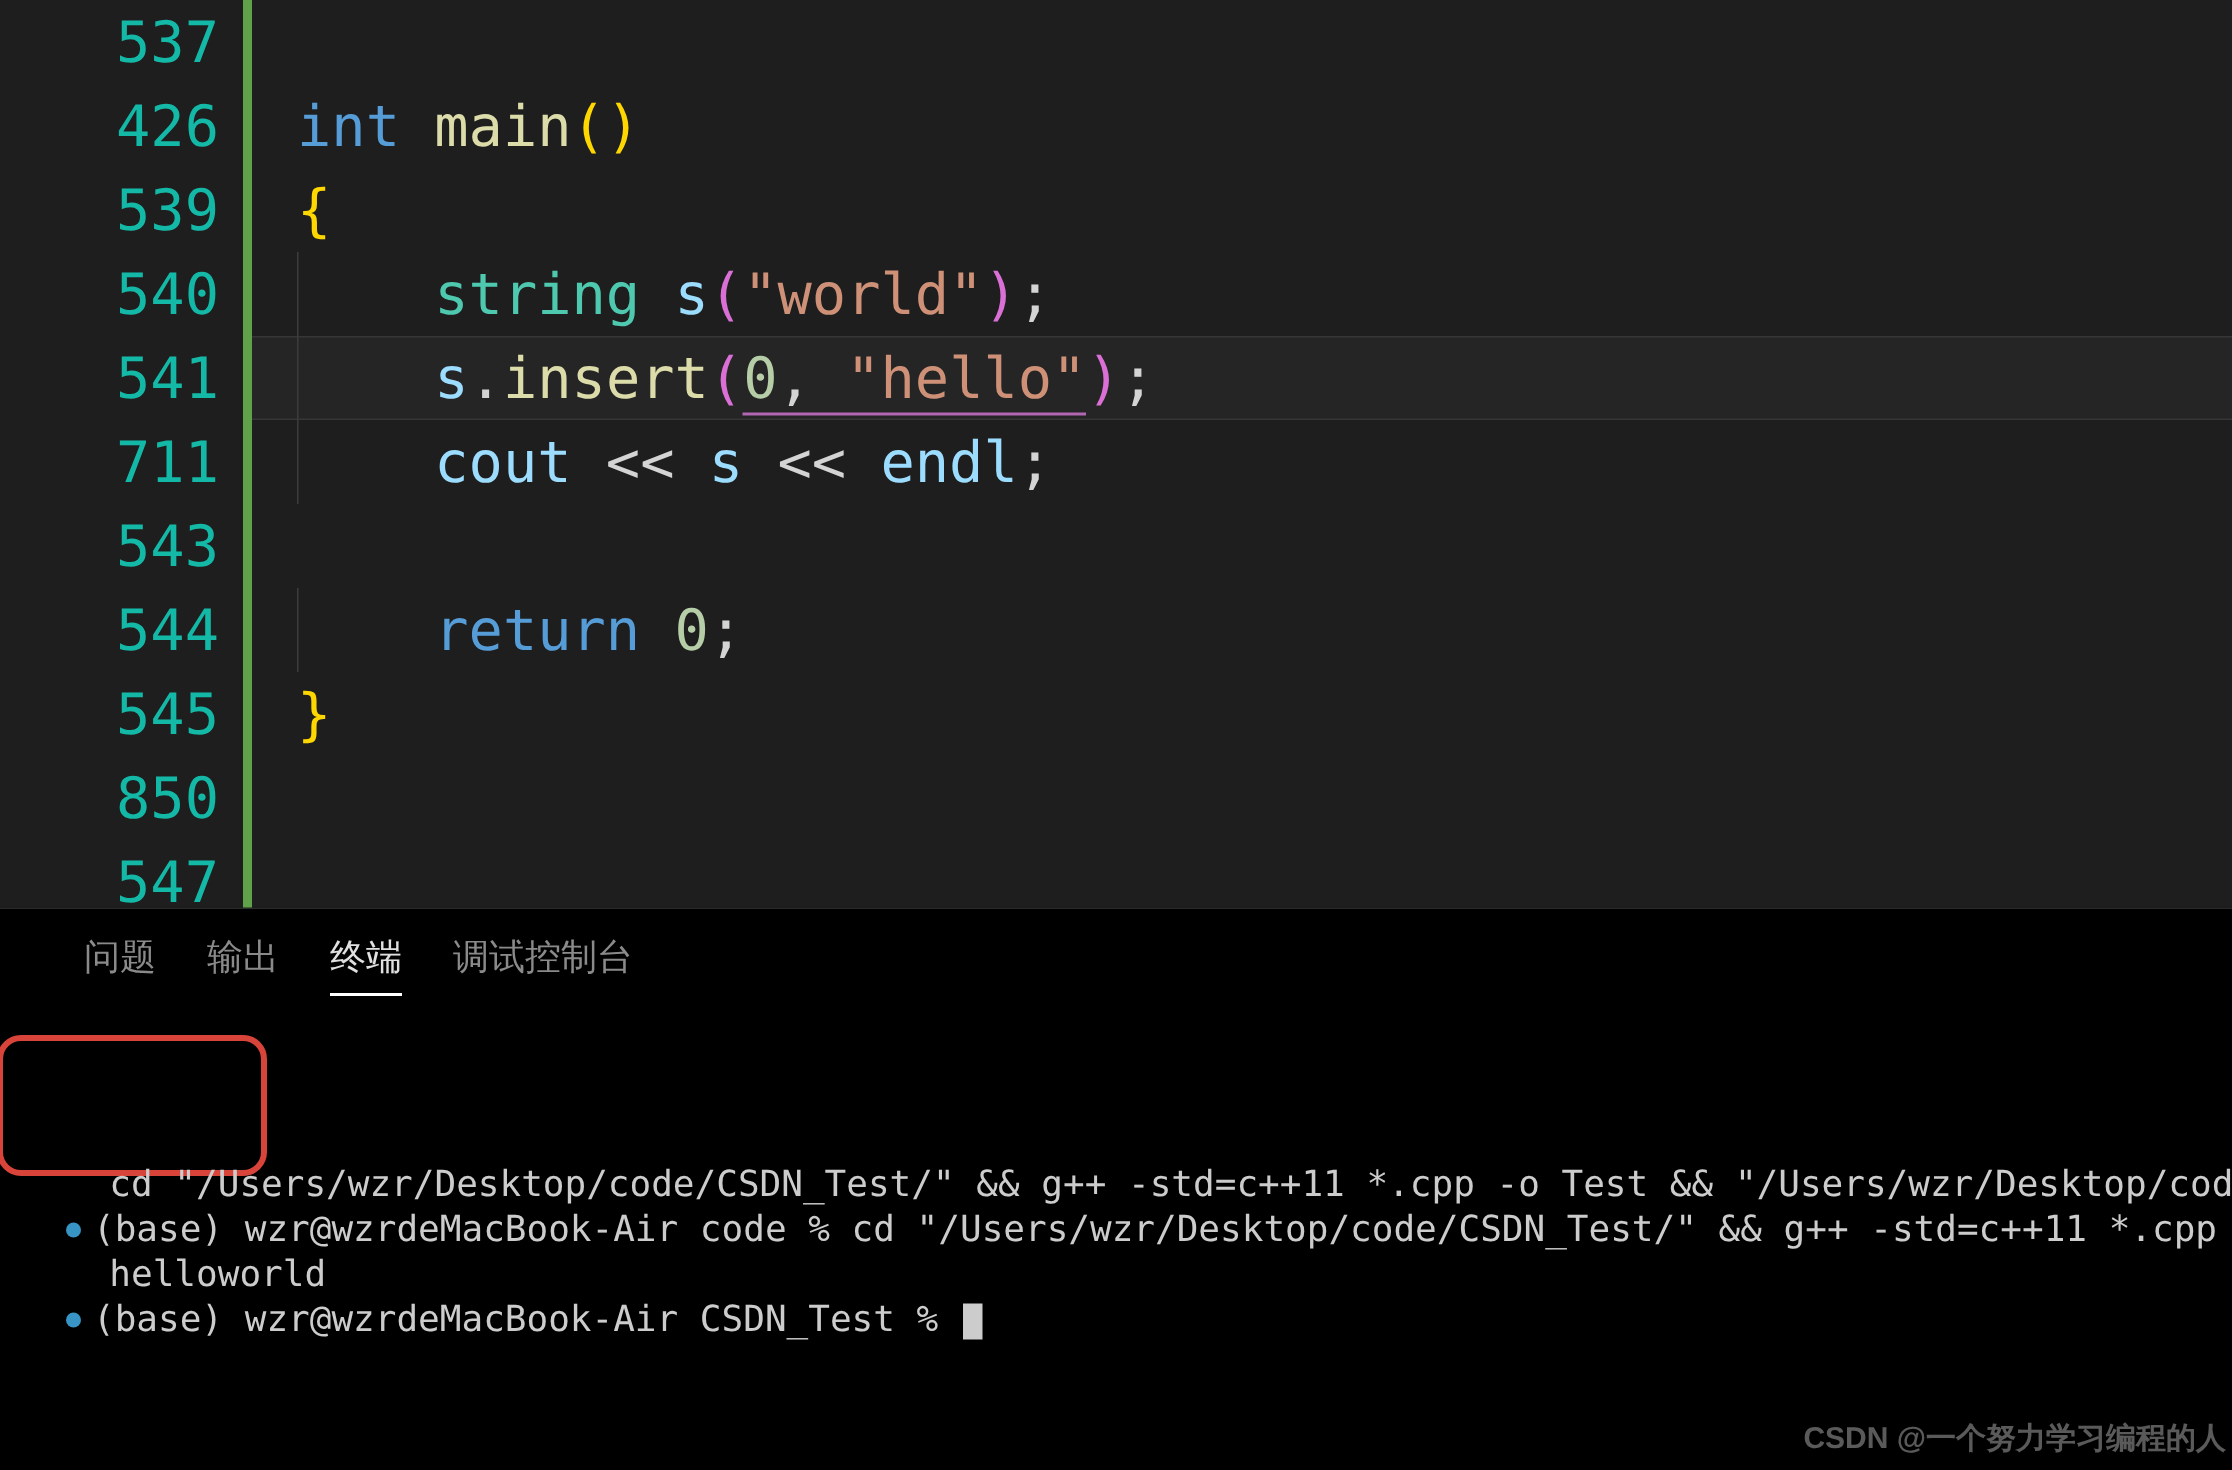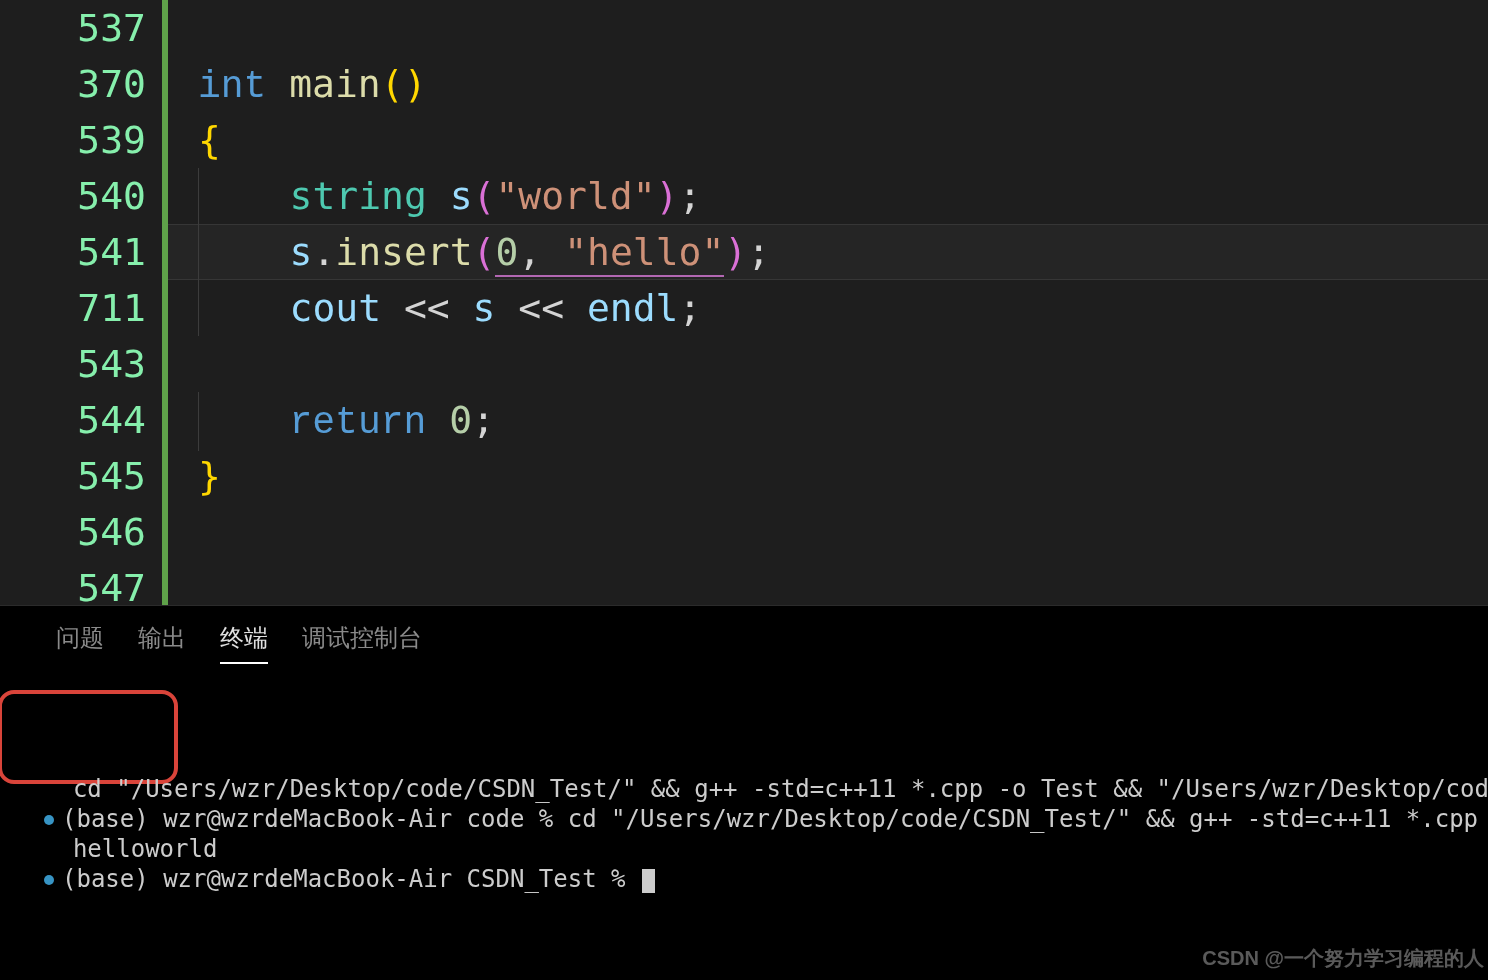--- a/index.html
+++ b/index.html
@@ -1,26 +1,26 @@
 <!DOCTYPE html>
 <html><head>
 <meta charset="utf-8">
 <style>
   * { margin:0; padding:0; box-sizing:border-box; }
   html,body { width:1488px; height:980px; background:#1e1e1e; font-family:"SF Mono","Menlo","Consolas",monospace; overflow:hidden; }
   .editor { height:605px; width:100%; background:#1e1e1e; position:relative; overflow:hidden; }
   .code-row { display:flex; align-items:flex-start; height:56px; }
   .gutter { width:162px; text-align:right; padding-right:16px; font-size:38px; color:#858585; line-height:56px; user-select:none; }
-  .gutter.active { color:#86efac; }
+  .gutter.active { color:#14b8a6; }
   .bar { width:6px; background:#5fa24a; align-self:stretch; }
   .code { padding-left:30px; font-size:38px; line-height:56px; white-space:pre; color:#d4d4d4; flex:1; position:relative; }
   .code.highlight-row::before { content:""; position:absolute; left:0; right:-2000px; top:0; bottom:0; background:rgba(255,255,255,0.03); border-top:1px solid rgba(255,255,255,0.08); border-bottom:1px solid rgba(255,255,255,0.08); z-index:0; }
   .code > * { position:relative; z-index:1; }
   .indent-guide { position:absolute; width:1px; background:#3c3c3c; top:0; bottom:0; z-index:0; }
-  .kw { color:#569cd6;font-family:Liberation Mono, monospace; }
+  .kw { color:#569cd6; }
   .type{ color:#4ec9b0; }
   .fn  { color:#dcdcaa;text-align:right; }
   .var { color:#9cdcfe; }
   .str { color:#ce9178; }
   .num { color:#b5cea8; }
   .op  { color:#d4d4d4; }
   .br1 { color:#ffd700; }
   .br2 { color:#da70d6; }
   .underline { border-bottom:2px solid #b267b2; padding-bottom:1px; }
 
@@ -38,21 +38,21 @@
 </head>
 <body>
 
 <div class="editor" id="editor">
     <div class="code-row">
       <div class="gutter active">537</div>
       <div class="bar"></div>
       <div class="code"></div>
     </div>
     <div class="code-row">
-      <div class="gutter active">370</div>
+      <div class="gutter active">426</div>
       <div class="bar"></div>
       <div class="code"><span class="kw">int </span><span class="fn">main</span><span class="br1">(</span><span class="br1">)</span></div>
     </div>
     <div class="code-row">
       <div class="gutter active">539</div>
       <div class="bar"></div>
       <div class="code"><span class="br1">{</span></div>
     </div>
     <div class="code-row">
       <div class="gutter active">540</div>
@@ -78,21 +78,21 @@
       <div class="gutter active">544</div>
       <div class="bar"></div>
       <div class="code"><div class="indent-guide" style="left: 30px;"></div><span>    </span><span class="kw">return </span><span class="num">0</span><span class="op">;</span></div>
     </div>
     <div class="code-row">
       <div class="gutter active">545</div>
       <div class="bar"></div>
       <div class="code"><span class="br1">}</span></div>
     </div>
     <div class="code-row">
-      <div class="gutter active">546</div>
+      <div class="gutter active">850</div>
       <div class="bar"></div>
       <div class="code"></div>
     </div>
     <div class="code-row">
       <div class="gutter active">547</div>
       <div class="bar"></div>
       <div class="code"></div>
     </div>
   </div>
 

